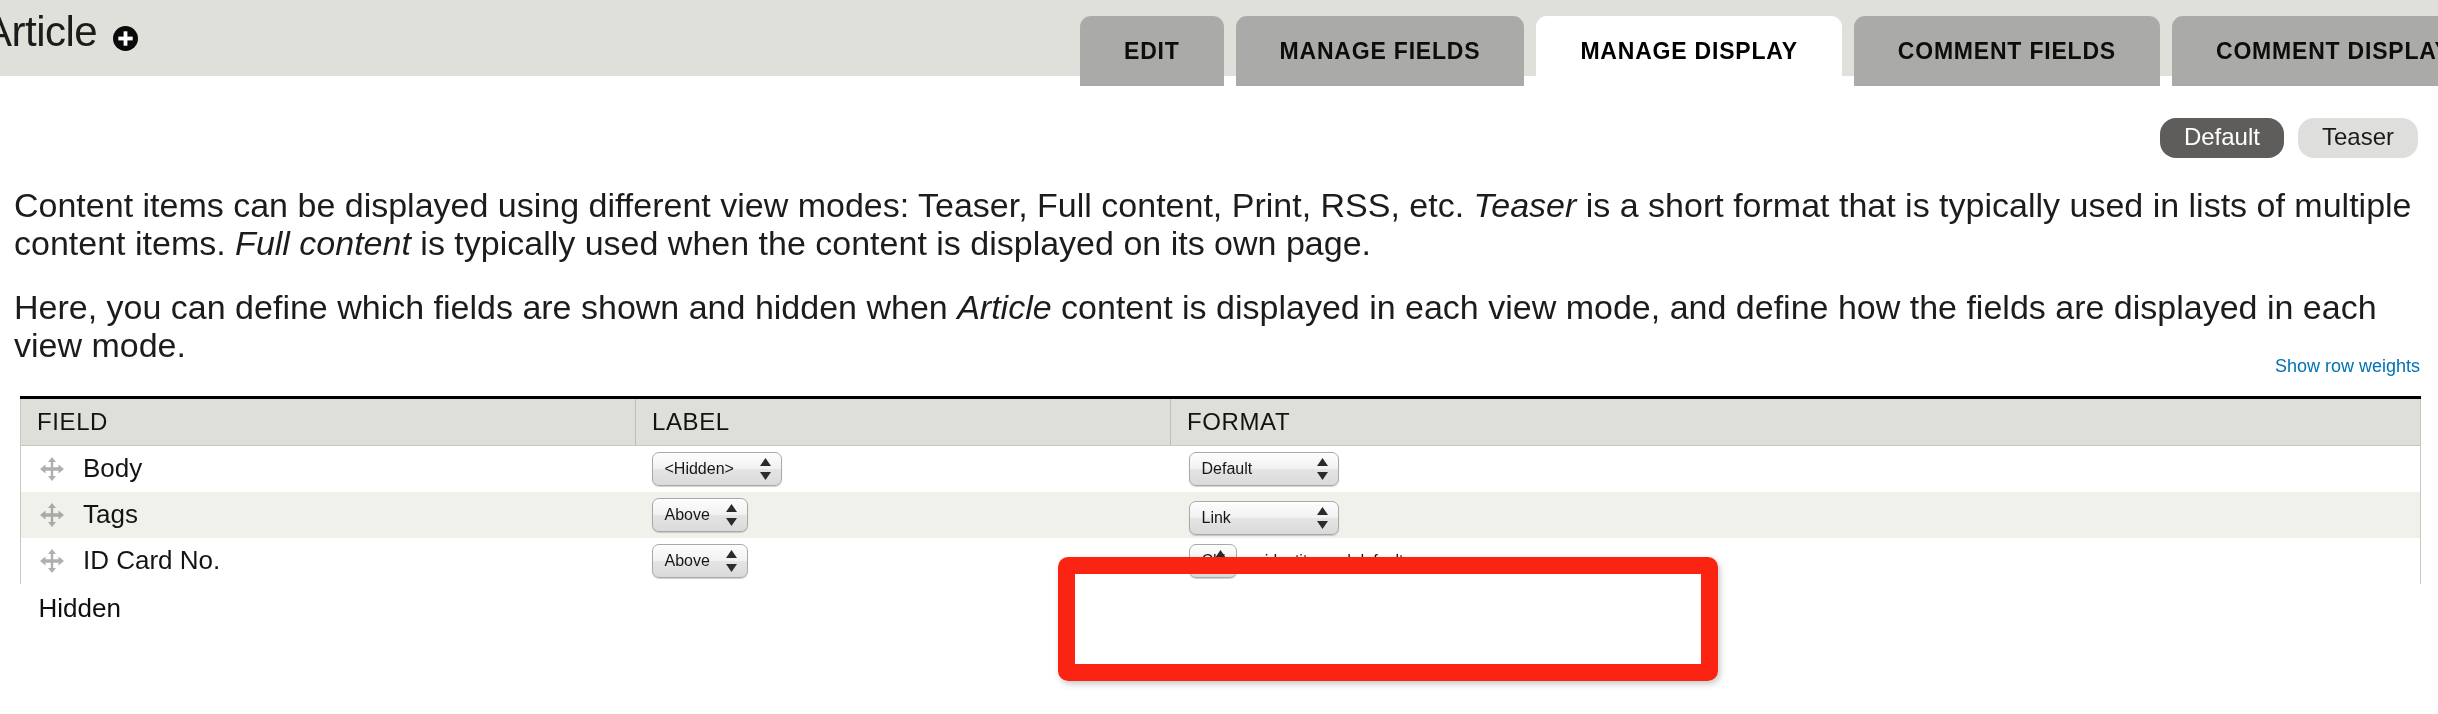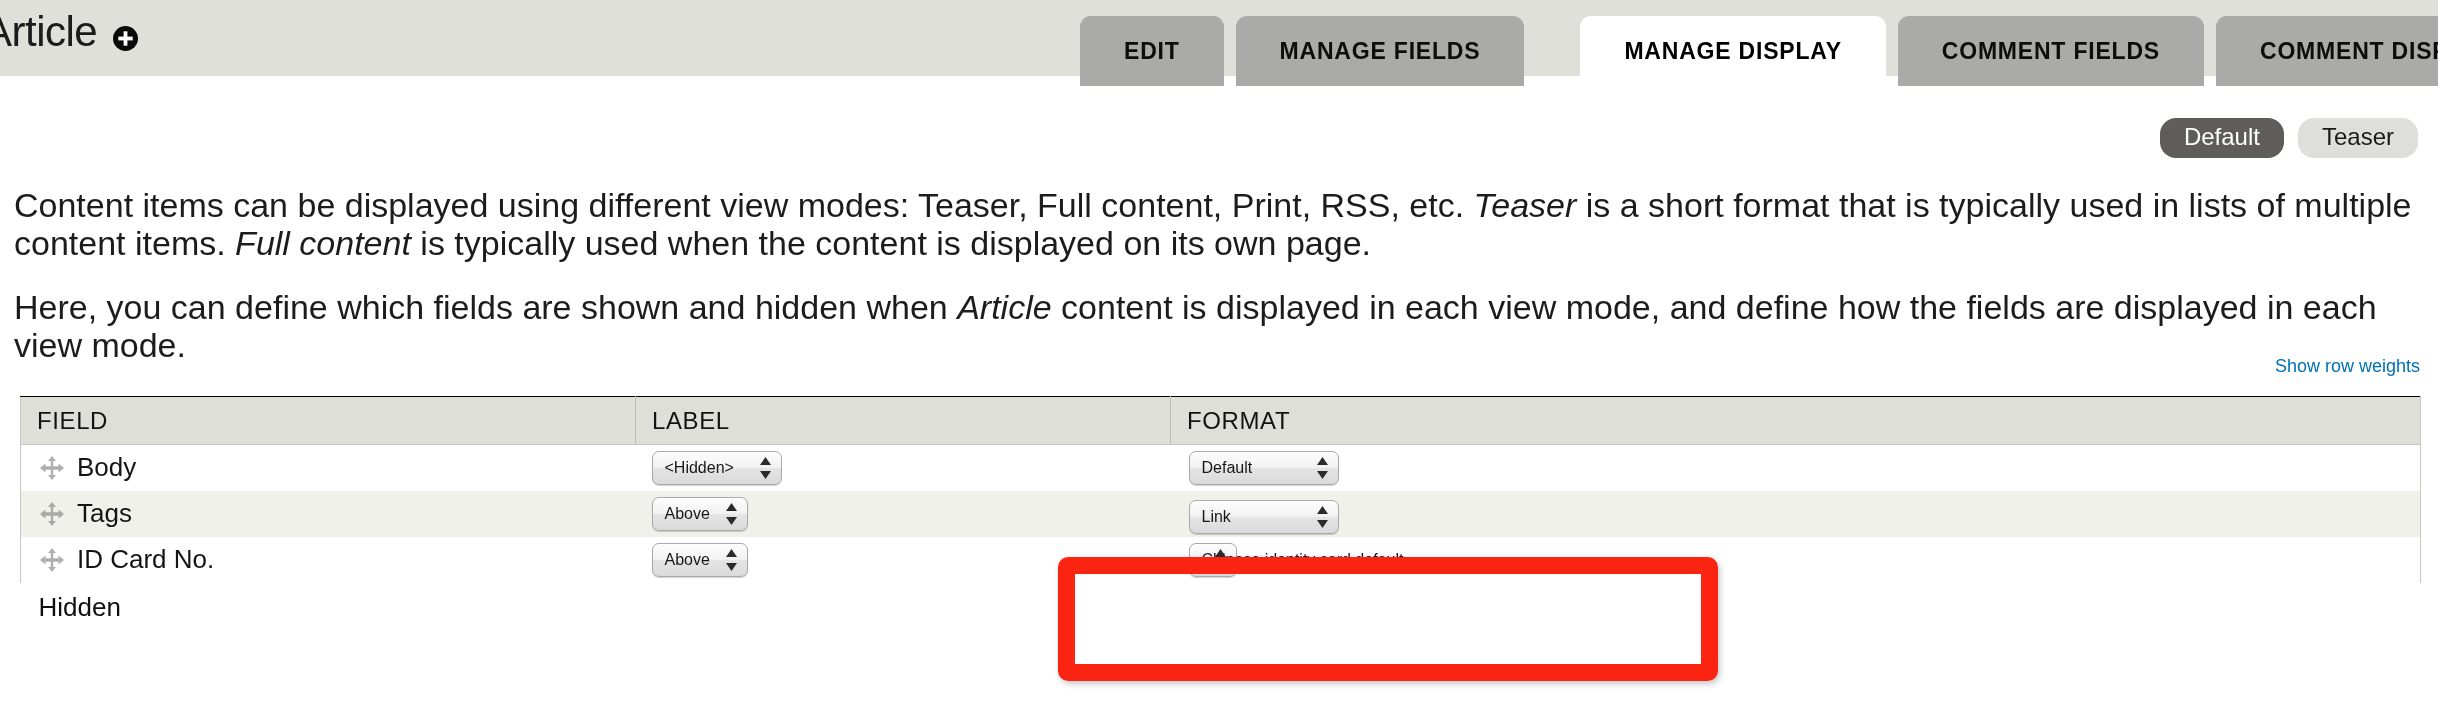--- a/index.html
+++ b/index.html
@@ -53,21 +53,20 @@
     color: #0d0d0d;
     font-size: 23px;
     font-weight: bold;
     letter-spacing: 0.8px;
     white-space: nowrap;
     cursor: pointer;
   }
   .tab.active {
     background: #ffffff;
     color: #000000;
-    margin-left: 44px;
   }
 
   
   .view-modes {
     position: absolute;
     right: 20px; top: 118px;
     display: flex;
     gap: 14px;
     align-items: center;
   }
@@ -122,21 +121,21 @@
   .display-table thead tr {
     background: #dedfd8;
   }
   .display-table thead th {
     height: 48px;
     font-size: 24px;
     font-weight: 400;
     color: #131313;
     letter-spacing: 0.6px;
     border-right: 1px solid #bdbdb8;
-    border-top: 1px solid #000000;
+    border-top: 3px solid #000000;
     border-bottom: 1px solid #c8c8c2;
   }
   .display-table thead th:first-child { border-left: 1px solid #c8c8c2; }
   .display-table thead th:last-child { border-right: 1px solid #c8c8c2; }
   .th-inner { padding-left: 16px; }
 
   .display-table tbody td {
     border-left: 1px solid #c8c8c2;
     border-right: 1px solid #c8c8c2;
   }
@@ -146,21 +145,21 @@
   .display-table tbody td:first-child { border-right: none; }
   .display-table tbody td:last-child { border-left: none; }
 
   tr.row-odd  td { background: #ffffff; }
   tr.row-even td { background: #f1f1ec; }
   tr.data-row td { height: 46px; }
 
   .field-cell {
     display: flex;
     align-items: center;
-    gap: 12px;
+    gap: 18px;
     padding-left: 18px;
     font-size: 26px;
     color: #141414;
     white-space: nowrap;
   }
   .drag-handle {
     width: 26px; height: 26px;
     flex: 0 0 26px;
     opacity: 0.55;
     cursor: move;

